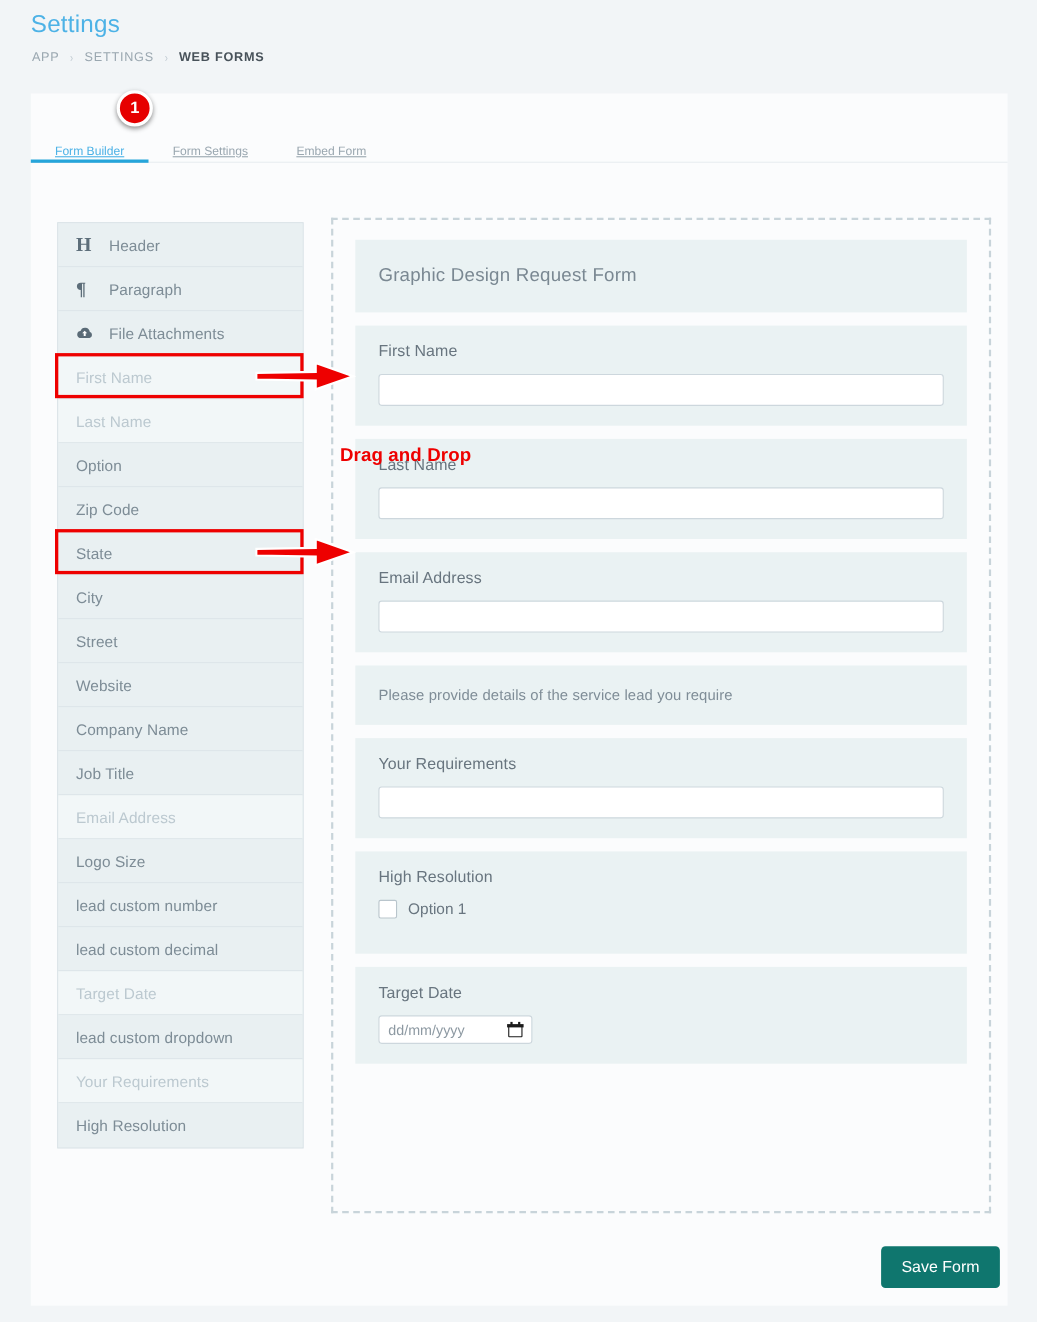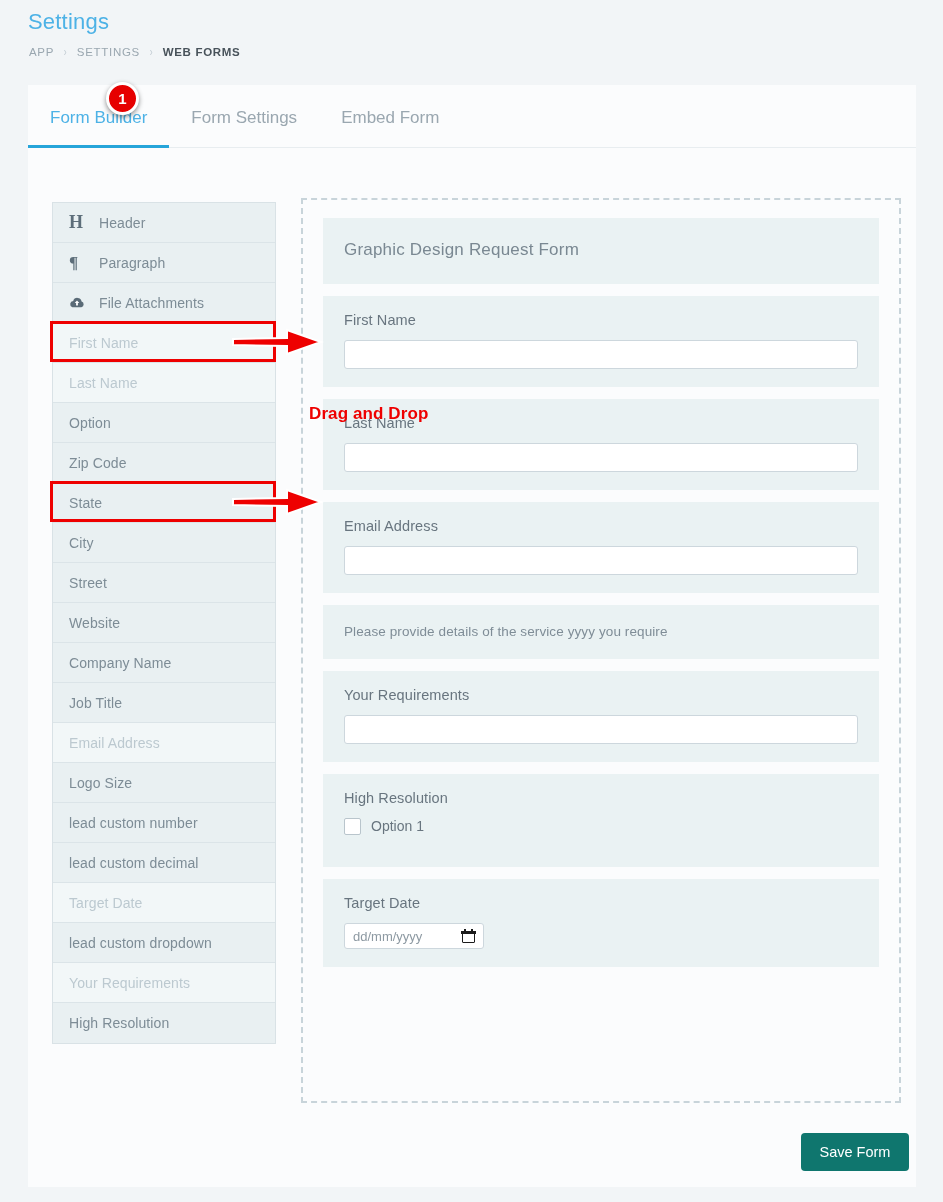--- a/index.html
+++ b/index.html
@@ -35,23 +35,23 @@
   }
 
   
   .tabs {
     position: absolute; left: 0; top: 19px;
     width: 888px; height: 44px;
     display: flex; align-items: flex-end;
     border-bottom: 1px solid #e8edf0;
   }
   .tab {
-    padding: 0 22px 19px 22px;
-    font-size: 17px; color: #9aa7b0; cursor: pointer;
-    position: relative; white-space: nowrap;
+    padding: 0 22px 3px 22px;
+    font-size: 11px; color: #9aa7b0; cursor: pointer;
+    position: relative; white-space: nowrap; text-decoration: underline;
   }
   .tab.active { color: #4db2e6; }
   .tab.active::after {
     content: ""; position: absolute; left: 0; right: 0; bottom: -1px;
     height: 3px; background: #26a5da;
   }
 
   
   .step-badge {
     position: absolute; left: 106px; top: 82px;
@@ -278,21 +278,21 @@
           <div class="flabel">Last Name</div>
           <input class="finput" type="text" value="" style="">
         </div>
 
         <div class="fblock">
           <div class="flabel">Email Address</div>
           <input class="finput" type="text" value="" style="">
         </div>
 
         <div class="fblock static-block">
-          <div class="fstatic">Please provide details of the service yyyy you require</div>
+          <div class="fstatic">Please provide details of the service lead you require</div>
         </div>
 
         <div class="fblock">
           <div class="flabel">Your Requirements</div>
           <input class="finput" type="text" value="" style="">
         </div>
 
         <div class="fblock">
           <div class="flabel">High Resolution</div>
           <div class="fcheckrow">

